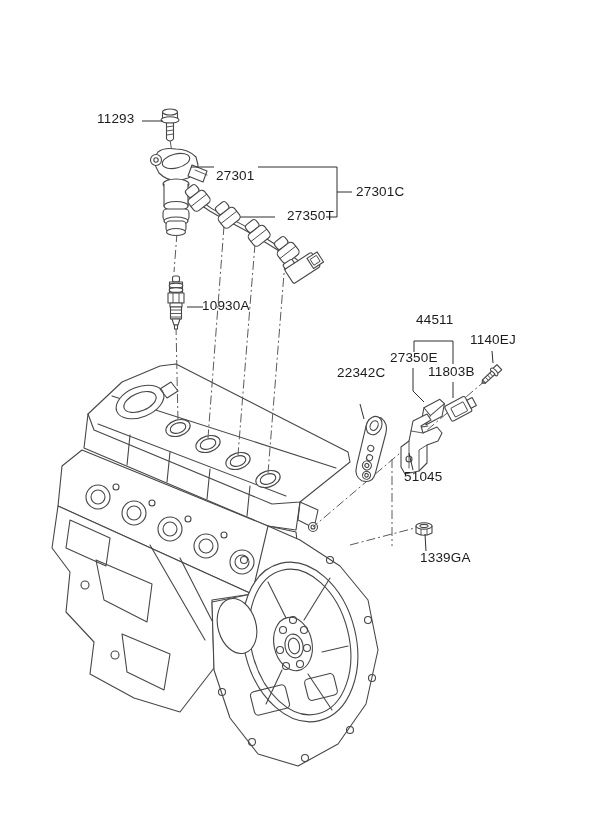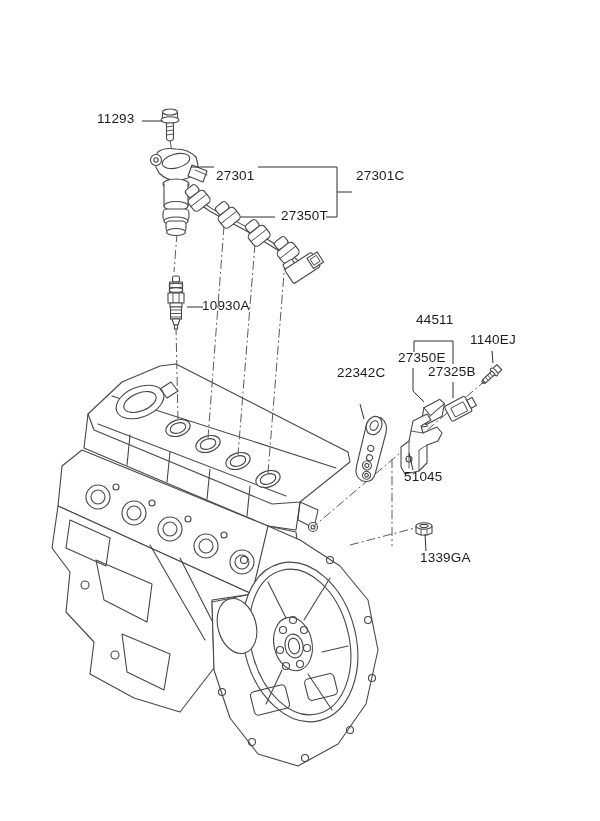--- a/index.html
+++ b/index.html
@@ -249,24 +249,24 @@
     <path class="leader" d="M453,382 L453,398"></path>
     <path class="leader" d="M492,351 L493,363"></path>
     <path class="leader" d="M360,404 L364,419"></path>
     <path class="leader" d="M413,470 L409,453"></path>
     <path class="leader" d="M425,534 L426,551"></path>
   </g>
 </svg>
 
 <div class="plabel" style="left:97px;top:112px">11293</div>
 <div class="plabel" style="left:216px;top:169px">27301</div>
-<div class="plabel" style="left:356px;top:169px">27301C</div>
-<div class="plabel" style="left:281px;top:209px">27350T</div>
+<div class="plabel" style="left:356px;top:185px">27301C</div>
+<div class="plabel" style="left:287px;top:209px">27350T</div>
 <div class="plabel" style="left:202px;top:299px">10930A</div>
 <div class="plabel" style="left:416px;top:313px">44511</div>
-<div class="plabel" style="left:398px;top:351px">27350E</div>
-<div class="plabel" style="left:428px;top:365px">27325B</div>
+<div class="plabel" style="left:390px;top:351px">27350E</div>
+<div class="plabel" style="left:428px;top:365px">11803B</div>
 <div class="plabel" style="left:470px;top:333px">1140EJ</div>
 <div class="plabel" style="left:337px;top:366px">22342C</div>
 <div class="plabel" style="left:404px;top:470px">51045</div>
 <div class="plabel" style="left:420px;top:551px">1339GA</div>
 
 </div>
 
 </body></html>

